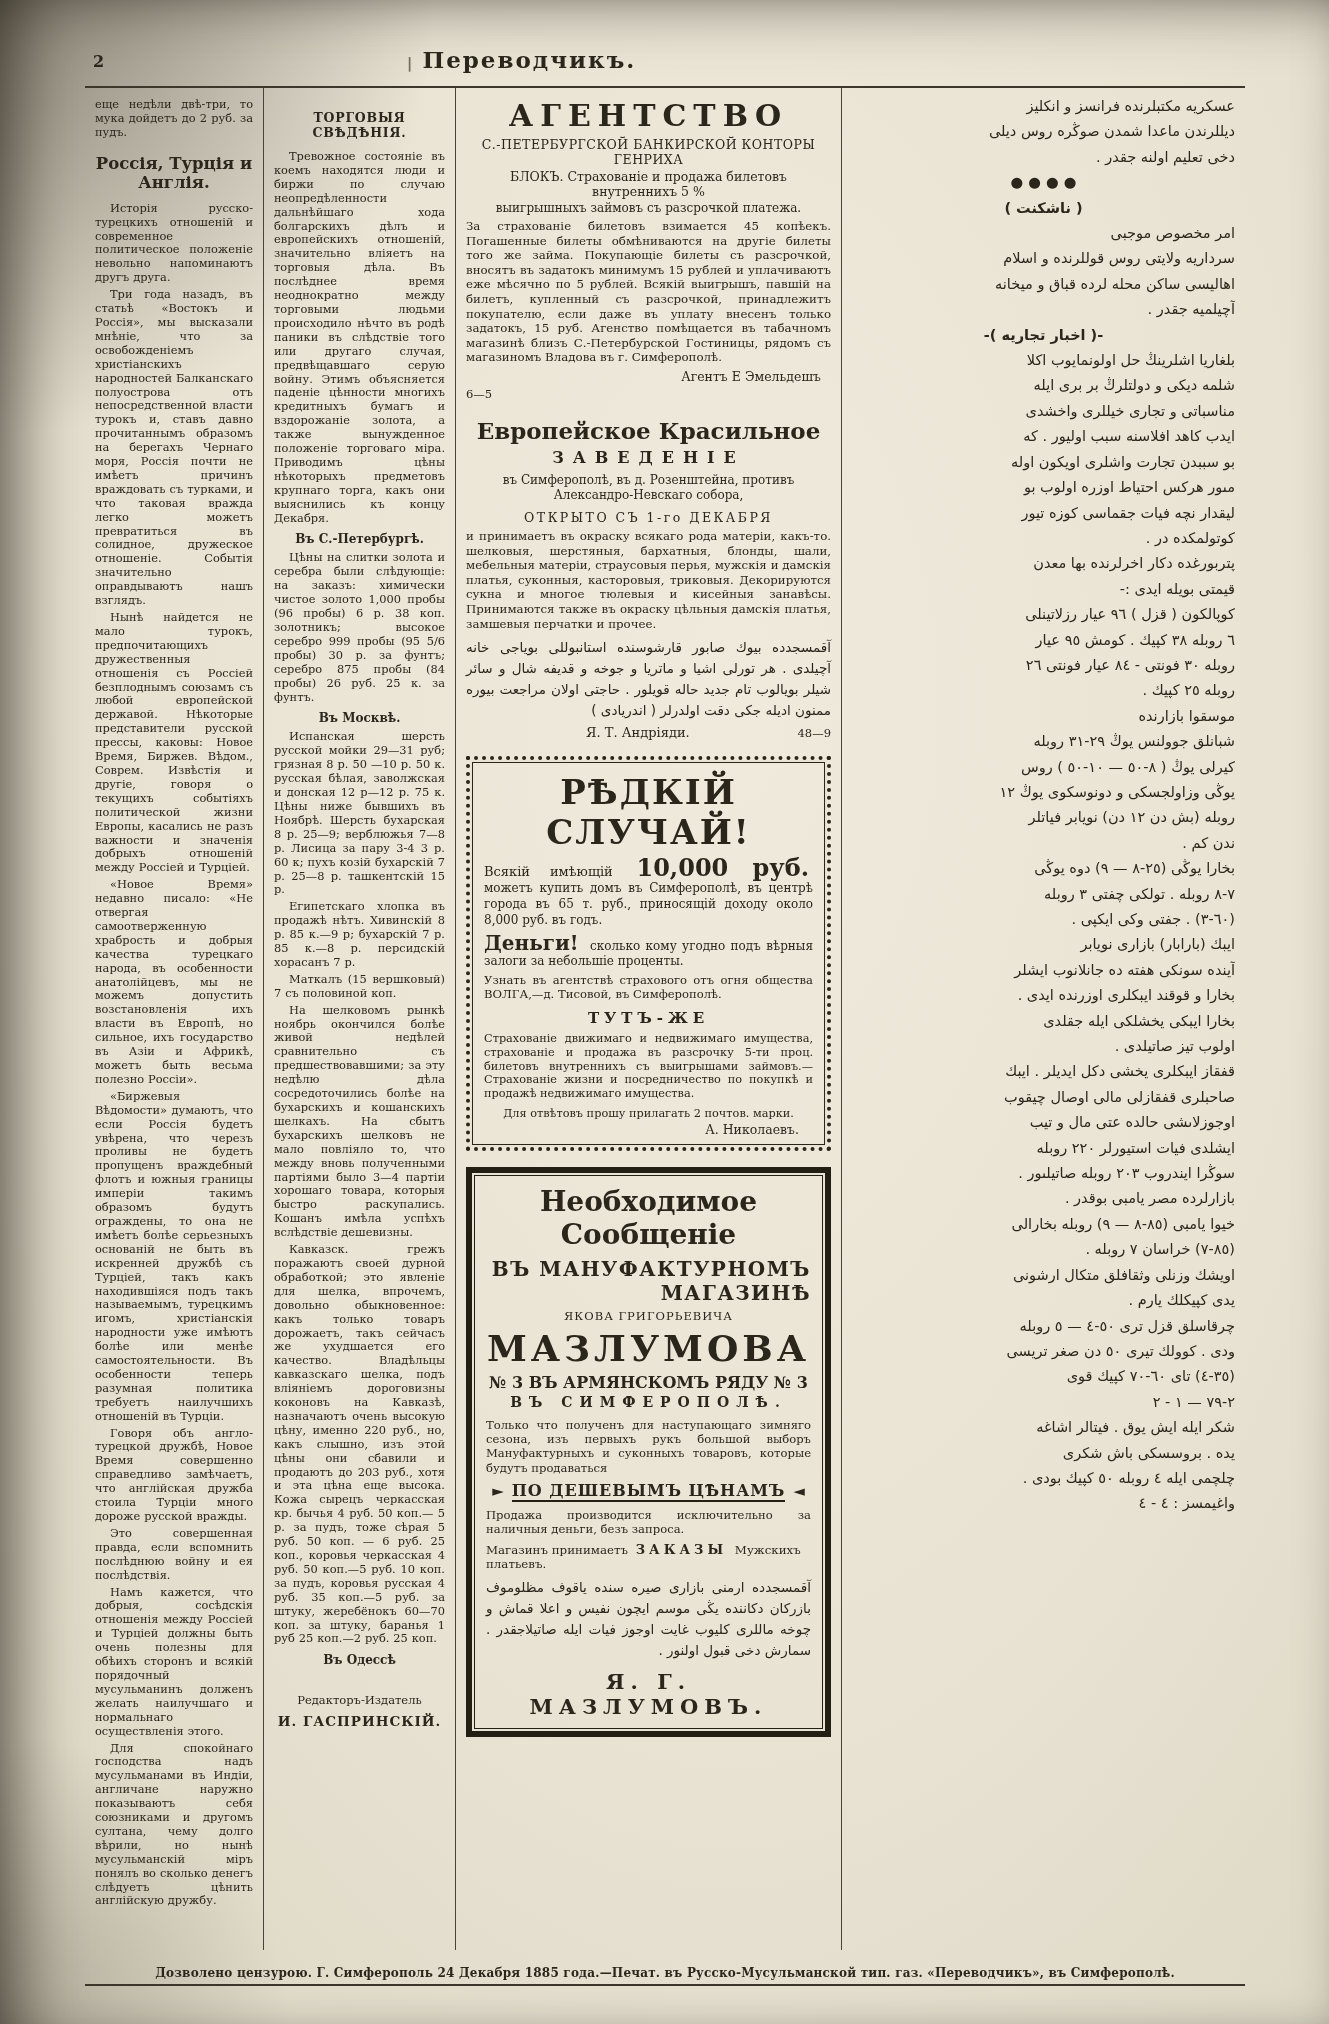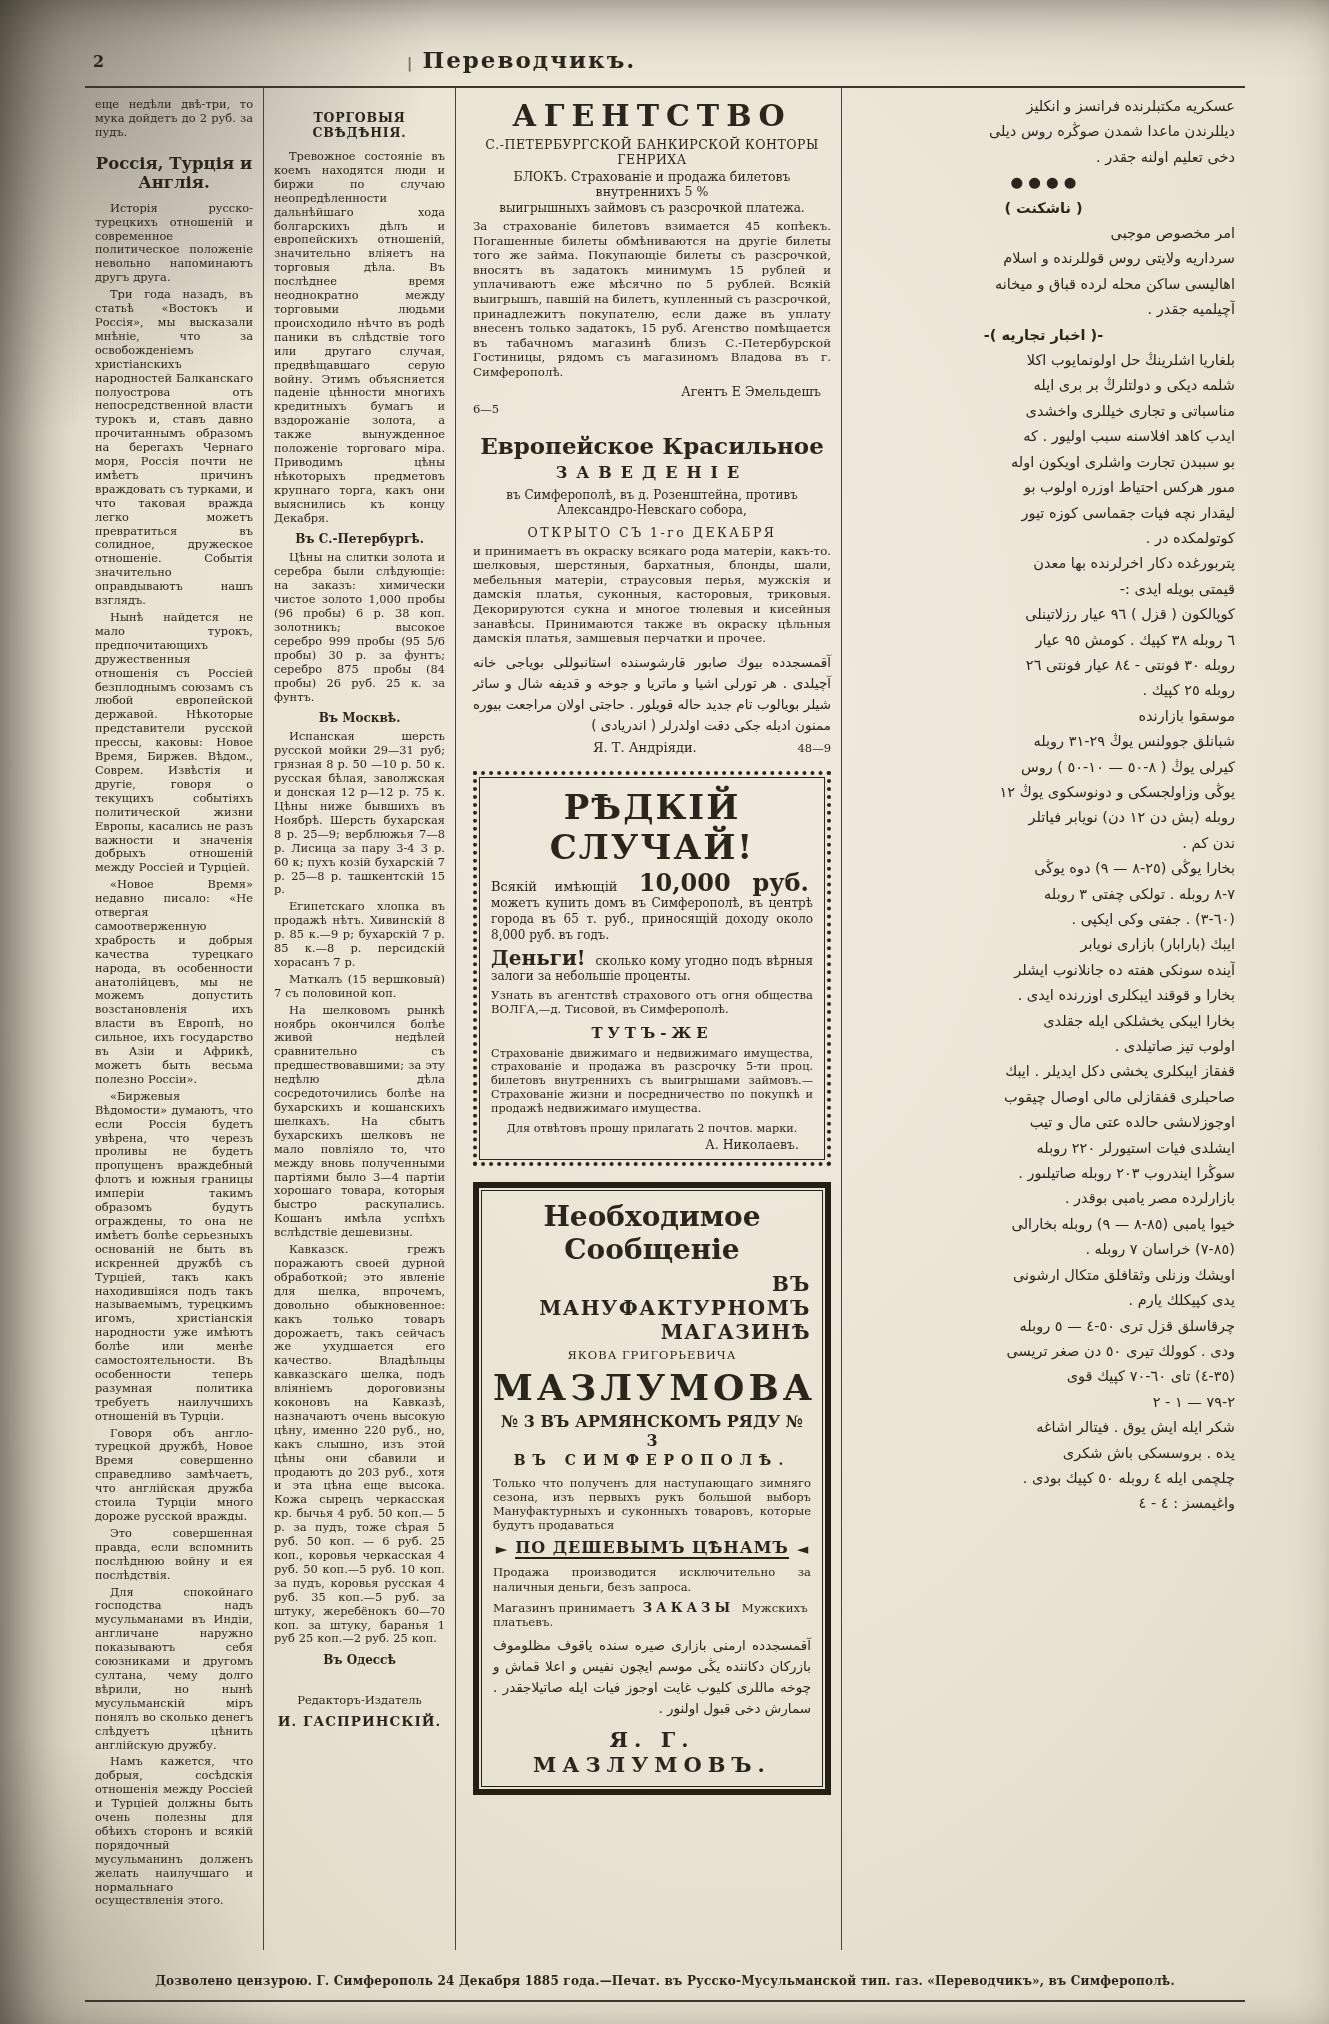--- a/index.html
+++ b/index.html
@@ -43,21 +43,21 @@
   }
   .noindent { text-indent:0; }
   .art-h { margin:14px 0 10px; text-align:center; font-size:16.5px; font-weight:bold; }
   .sec-h { margin:12px 0 10px; text-align:center; font-size:12.5px; font-weight:bold; letter-spacing:.8px; }
   .sub-h { margin:7px 0 5px; text-align:center; font-size:12px; font-weight:bold; }
   .editor { margin-top:26px; text-align:center; }
   .ed1 { font-size:11.5px; }
   .ed2 { font-size:13.5px; font-weight:bold; margin-top:6px; letter-spacing:1px; }
 
   
-  .ad { margin-bottom:16px;margin-left:7px; }
+  .ad { margin-bottom:16px; }
   .ad-body { margin:4px 0 2px; text-align:justify; font-size:11.8px; line-height:14.6px; text-indent:0; }
 
   .ag-t  { text-align:center; font-size:30px; font-weight:bold; letter-spacing:7px; margin:0 0 4px; }
   .ag-s1 { text-align:center; font-size:12.5px; font-weight:normal; letter-spacing:.5px; }
   .ag-s2 { text-align:center; font-size:12.5px; margin-top:2px; }
   .ag-s3 { text-align:center; font-size:12px; margin-top:2px; }
   .ag-agent { text-align:right; font-size:12.5px; margin-top:4px; padding-right:10px; }
   .ag-num { font-size:11.5px; margin-top:3px; }
 
   .dy-t1 { text-align:center; font-size:23px; font-weight:bold; margin:6px 0 4px; }
@@ -110,23 +110,23 @@
   .col4 { padding-top:6px; }
   .ar-line {
     direction:rtl; text-align:right;
     font-family:"DejaVu Sans","Liberation Sans",sans-serif;
     font-size:14.5px; line-height:25.4px; white-space:nowrap; overflow:hidden;
   }
   .c-line { text-align:center; font-weight:bold; }
 
   
   .imprint {
-    position:absolute; left:0; right:0; bottom:0; text-align:center;
+    position:absolute; left:0; right:0; bottom:16px; text-align:center;
     font-size:12px; font-weight:bold; letter-spacing:.2px;
-    border-bottom:2px solid #3c362b; padding-bottom:12px;
+    border-bottom:2px solid #3c362b; padding-bottom:4px;
   }
 </style>
 </head>
 <body>
 
 <div class="page">
   <div class="inner">
 
     <div class="hdr">
       <span class="pgnum">2</span>
@@ -139,22 +139,22 @@
         <p class="para noindent">еще недѣли двѣ-три, то мука дойдетъ до 2 руб. за пудъ.</p>
         <h2 class="art-h">Россія, Турція и Англія.</h2>
         <div>
             <div class="para">Исторія русско-турецкихъ отношеній и современное политическое положеніе невольно напоминаютъ другъ друга.</div>
             <div class="para">Три года назадъ, въ статьѣ «Востокъ и Россія», мы высказали мнѣніе, что за освобожденіемъ христіанскихъ народностей Балканскаго полуострова отъ непосредственной власти турокъ и, ставъ давно прочитаннымъ образомъ на берегахъ Чернаго моря, Россія почти не имѣетъ причинъ враждовать съ турками, и что таковая вражда легко можетъ превратиться въ солидное, дружеское отношеніе. Событія значительно оправдываютъ нашъ взглядъ.</div>
             <div class="para">Нынѣ найдется не мало турокъ, предпочитающихъ дружественныя отношенія съ Россіей безплоднымъ союзамъ съ любой европейской державой. Нѣкоторые представители русской прессы, каковы: Новое Время, Биржев. Вѣдом., Соврем. Извѣстія и другіе, говоря о текущихъ событіяхъ политической жизни Европы, касались не разъ важности и значенія добрыхъ отношеній между Россіей и Турціей.</div>
             <div class="para">«Новое Время» недавно писало: «Не отвергая самоотверженную храбрость и добрыя качества турецкаго народа, въ особенности анатолійцевъ, мы не можемъ допустить возстановленія ихъ власти въ Европѣ, но сильное, ихъ государство въ Азіи и Африкѣ, можетъ быть весьма полезно Россіи».</div>
             <div class="para">«Биржевыя Вѣдомости» думаютъ, что если Россія будетъ увѣрена, что черезъ проливы не будетъ пропущенъ враждебный флотъ и южныя границы имперіи такимъ образомъ будутъ ограждены, то она не имѣетъ болѣе серьезныхъ основаній не быть въ искренней дружбѣ съ Турціей, такъ какъ находившіяся подъ такъ называемымъ, турецкимъ игомъ, христіанскія народности уже имѣютъ болѣе или менѣе самостоятельности. Въ особенности теперь разумная политика требуетъ наилучшихъ отношеній въ Турціи.</div>
             <div class="para">Говоря объ англо-турецкой дружбѣ, Новое Время совершенно справедливо замѣчаетъ, что англійская дружба стоила Турціи много дороже русской вражды.</div>
             <div class="para">Это совершенная правда, если вспомнить послѣднюю войну и ея послѣдствія.</div>
+            <div class="para">Намъ кажется, что добрыя, сосѣдскія отношенія между Россіей и Турціей должны быть очень полезны для обѣихъ сторонъ и всякій порядочный мусульманинъ долженъ желать наилучшаго и нормальнаго осуществленія этого.</div>
             <div class="para">Для спокойнаго господства надъ мусульманами въ Индіи, англичане наружно показываютъ себя союзниками и другомъ султана, чему долго вѣрили, но нынѣ мусульманскій міръ понялъ во сколько денегъ слѣдуетъ цѣнить англійскую дружбу.</div>
-            <div class="para">Намъ кажется, что добрыя, сосѣдскія отношенія между Россіей и Турціей должны быть очень полезны для обѣихъ сторонъ и всякій порядочный мусульманинъ долженъ желать наилучшаго и нормальнаго осуществленія этого.</div>
           </div>
       </section>
 
       <section class="col col2">
         <h3 class="sec-h">ТОРГОВЫЯ СВѢДѢНІЯ.</h3>
         <p class="para">Тревожное состояніе въ коемъ находятся люди и биржи по случаю неопредѣленности дальнѣйшаго хода болгарскихъ дѣлъ и европейскихъ отношеній, значительно вліяетъ на торговыя дѣла. Въ послѣднее время неоднократно между торговыми людьми происходило нѣчто въ родѣ паники въ слѣдствіе того или другаго случая, предвѣщавшаго серую войну. Этимъ объясняется паденіе цѣнности многихъ кредитныхъ бумагъ и вздорожаніе золота, а также вынужденное положеніе торговаго міра. Приводимъ цѣны нѣкоторыхъ предметовъ крупнаго торга, какъ они выяснились къ концу Декабря.</p>
         <h4 class="sub-h">Въ С.-Петербургѣ.</h4>
         <p class="para">Цѣны на слитки золота и серебра были слѣдующіе: на заказъ: химически чистое золото 1,000 пробы (96 пробы) 6 р. 38 коп. золотникъ; высокое серебро 999 пробы (95 5/6 пробы) 30 р. за фунтъ; серебро 875 пробы (84 пробы) 26 руб. 25 к. за фунтъ.</p>
         <h4 class="sub-h">Въ Москвѣ.</h4>
         <p class="para">Испанская шерсть русской мойки 29—31 руб; грязная 8 р. 50 —10 р. 50 к. русская бѣлая, заволжская и донская 12 р—12 р. 75 к. Цѣны ниже бывшихъ въ Ноябрѣ. Шерсть бухарская 8 р. 25—9; верблюжья 7—8 р. Лисица за пару 3-4 3 р. 60 к; пухъ козій бухарскій 7 р. 25—8 р. ташкентскій 15 р.</p>

